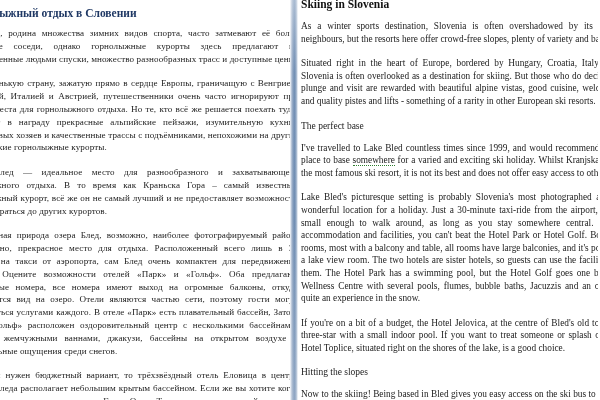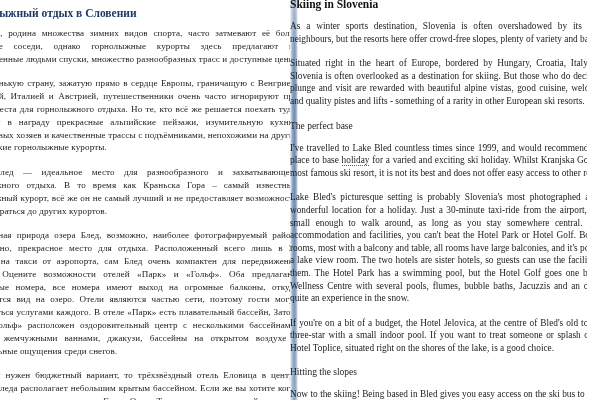--- a/index.html
+++ b/index.html
@@ -18,21 +18,21 @@
   }
 
   
   .col {
     position:absolute;
     top:0;
     height:400px;
     overflow:hidden;
   }
   .col-left  { left:0;   width:290px; }
-  .col-right { left:290px; width:297px; }
+  .col-right { left:301px; width:297px; }
 
   
   .sheet-left {
     position:absolute;
     top:6px;
     left:-38px;
     width:336px;
   }
   .sheet-right {
     position:absolute;
@@ -136,21 +136,21 @@
 
   <div class="col col-right">
     <div class="sheet-right">
       <h1 class="doc-title-en">Skiing in Slovenia</h1>
 
       <p class="body">As a winter sports destination, Slovenia is often overshadowed by its more famous neighbours, but the resorts here offer crowd-free slopes, plenty of variety and bargain prices.</p>
       <p class="body">Situated right in the heart of Europe, bordered by Hungary, Croatia, Italy and Austria, Slovenia is often overlooked as a destination for skiing. But those who do decide to take the plunge and visit are rewarded with beautiful alpine vistas, good cuisine, welcoming locals, and quality pistes and lifts - something of a rarity in other European ski resorts.</p>
 
       <h2 class="sub">The perfect base</h2>
 
-      <p class="body"><span>I've travelled to Lake Bled countless times since 1999, and would recommend it as the best place to base <span class="spell">holiday</span> for a varied and exciting ski holiday. Whilst Kranjska Gora may be the most famous ski resort, it is not its best and does not offer easy access to other resorts.</span></p>
+      <p class="body"><span>I've travelled to Lake Bled countless times since 1999, and would recommend it as the best place to base <span class="spell">somewhere</span> for a varied and exciting ski holiday. Whilst Kranjska Gora may be the most famous ski resort, it is not its best and does not offer easy access to other resorts.</span></p>
       <p class="body">Lake Bled's picturesque setting is probably Slovenia's most photographed area, and is a wonderful location for a holiday. Just a 30-minute taxi-ride from the airport, Bled itself is small enough to walk around, as long as you stay somewhere central. For excellent accommodation and facilities, you can't beat the Hotel Park or Hotel Golf. Both offer large rooms, most with a balcony and table, all rooms have large balconies, and it's possible to have a lake view room. The two hotels are sister hotels, so guests can use the facilities at both of them. The Hotel Park has a swimming pool, but the Hotel Golf goes one better: it has a Wellness Centre with several pools, flumes, bubble baths, Jacuzzis and an outdoor pool - quite an experience in the snow.</p>
       <p class="body">If you're on a bit of a budget, the Hotel Jelovica, at the centre of Bled's old town, is a good three-star with a small indoor pool. If you want to treat someone or splash out, the Grand Hotel Toplice, situated right on the shores of the lake, is a good choice.</p>
 
       <h2 class="sub">Hitting the slopes</h2>
 
       <p class="body">Now to the skiing! Being based in Bled gives you easy access on the ski bus to three main ski areas: Kobla, Vogel and Krvavec. The 2009 price for a six-day Julian Alps ski pass was €138, incredible value, as it not only gives you access to these three main resorts but also to Kranjska Gora, Planina and other smaller slopes really only frequented by locals. There is also a small slope in Bled called Straza, which offers night skiing at the weekends if you can't get enough of your skiing after a full day.</p>
 
     </div>
   </div>
 

